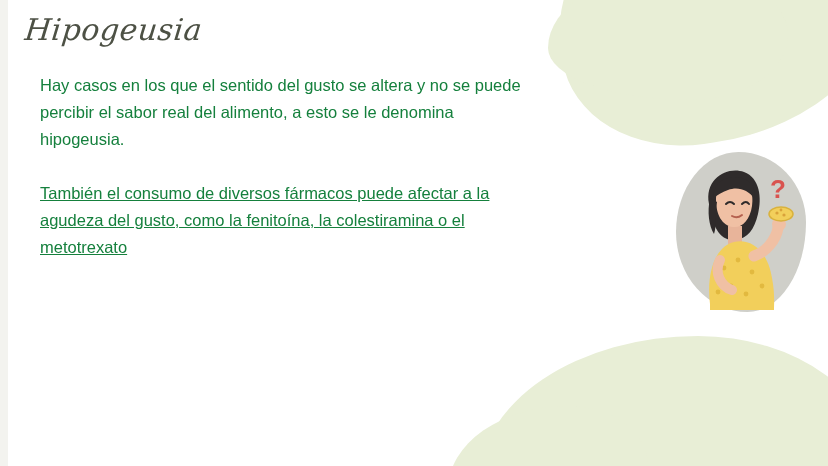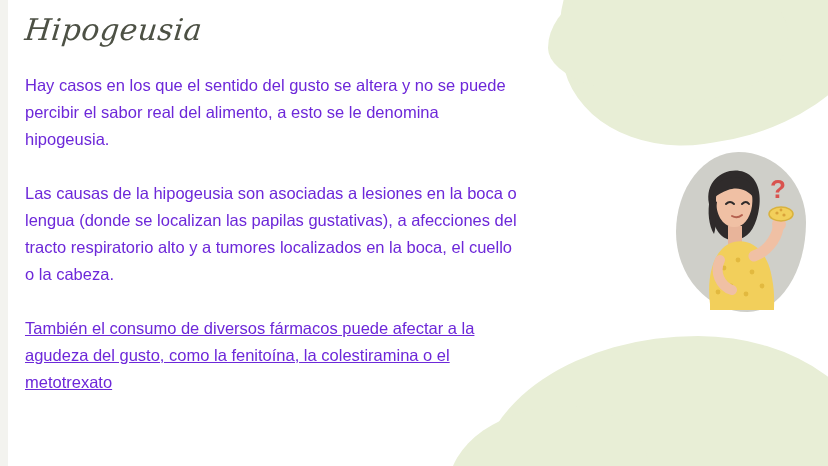--- a/index.html
+++ b/index.html
@@ -79,22 +79,22 @@
     font-size: 30px;
     line-height: 40px;
     color: #4d5145;
     letter-spacing: 0.5px;
     margin: 0 0 22px 0;
     transform: skewX(-6deg);
   }
   .para {
     font-size: 16.5px;
     line-height: 27px;
-    color: #6d28d9;
-    margin: 0 0 27px 0;
+    color: #15803d;
+    margin: 0 0 27px 15px;
     max-width: 500px;
   }
   .para:last-child { margin-bottom: 0; text-decoration: underline; }
 
   
   .illustration {
     position: absolute;
     right: 22px;
     top: 152px;
     width: 130px;
@@ -122,21 +122,20 @@
 
   <div class="blob blob-top"></div>
   <div class="blob blob-top2"></div>
   <div class="blob blob-bottom"></div>
   <div class="blob blob-bottom2"></div>
   <div class="left-rule"></div>
 
   <div class="content">
     <h1 class="title">Hipogeusia</h1>
     <p class="para">Hay casos en los que el sentido del gusto se altera y no se puede percibir el sabor real del alimento, a esto se le denomina hipogeusia.</p>
-    <p class="para">Las causas de la hipogeusia son asociadas a lesiones en la boca o lengua (donde se localizan las papilas gustativas), a afecciones del tracto respiratorio alto y a tumores localizados en la boca, el cuello o la cabeza.</p>
     <p class="para">También el consumo de diversos fármacos puede afectar a la agudeza del gusto, como la fenitoína, la colestiramina o el metotrexato</p>
   </div>
 
   <div class="illustration">
     <div class="illu-blob"></div>
     <svg class="illu-svg" width="130" height="165" viewBox="0 0 130 165">
 
       <path d="M33 52 C28 26, 52 14, 68 20 C84 26, 86 46, 82 62 C78 78, 72 86, 60 88 C44 90, 36 74, 33 52 Z" fill="#2f2b2b"></path>
 
       <path d="M52 74 L66 74 L66 92 L52 92 Z" fill="#e8b49a"></path>

